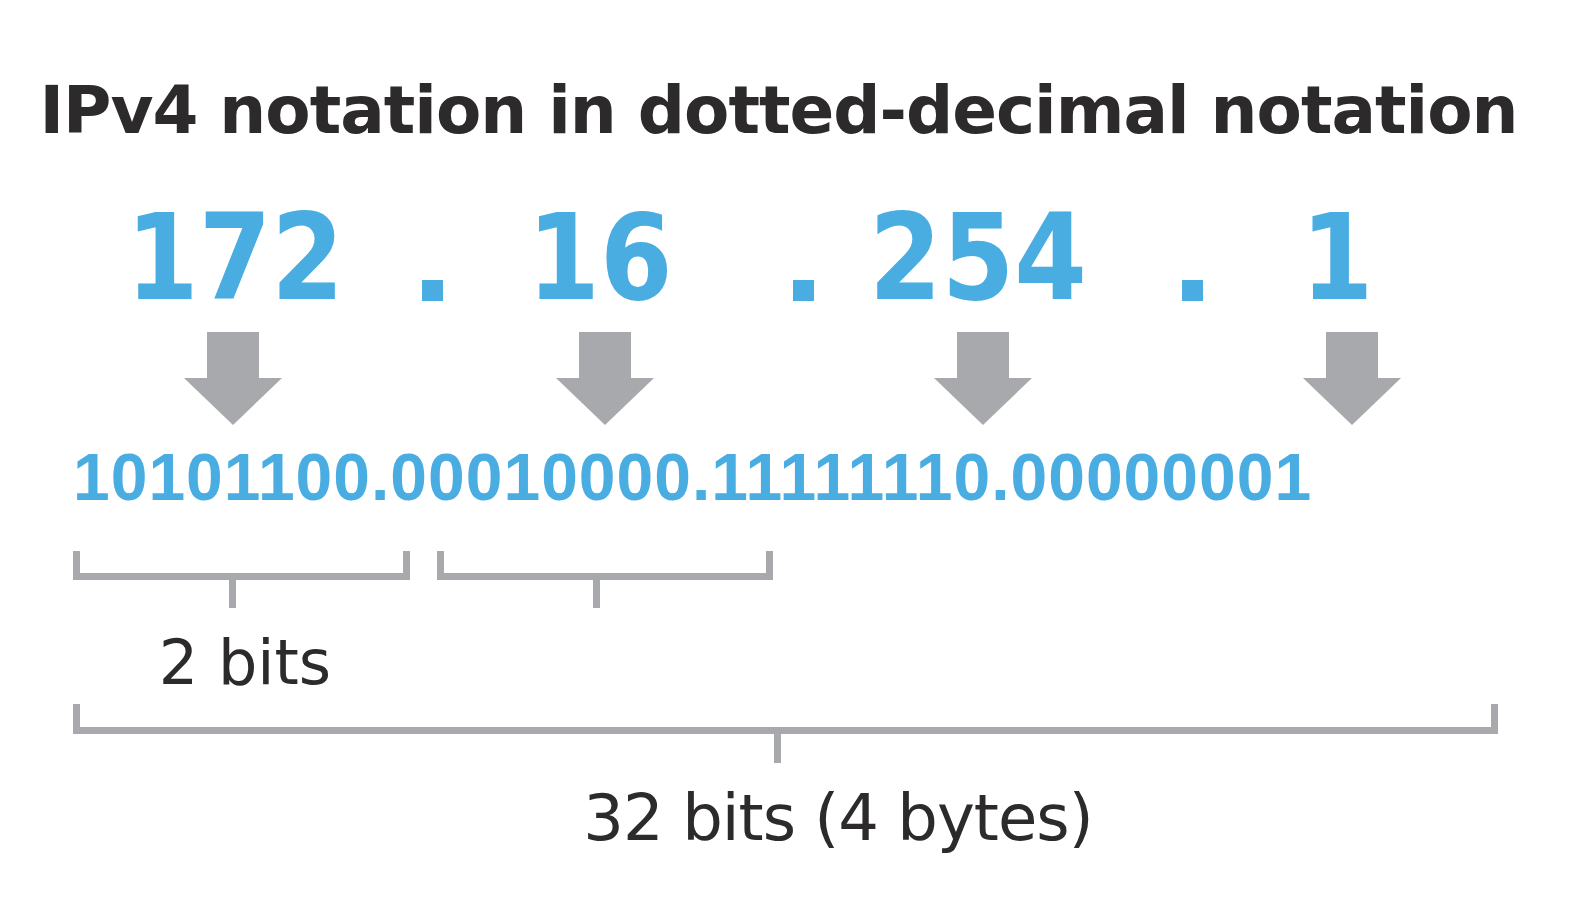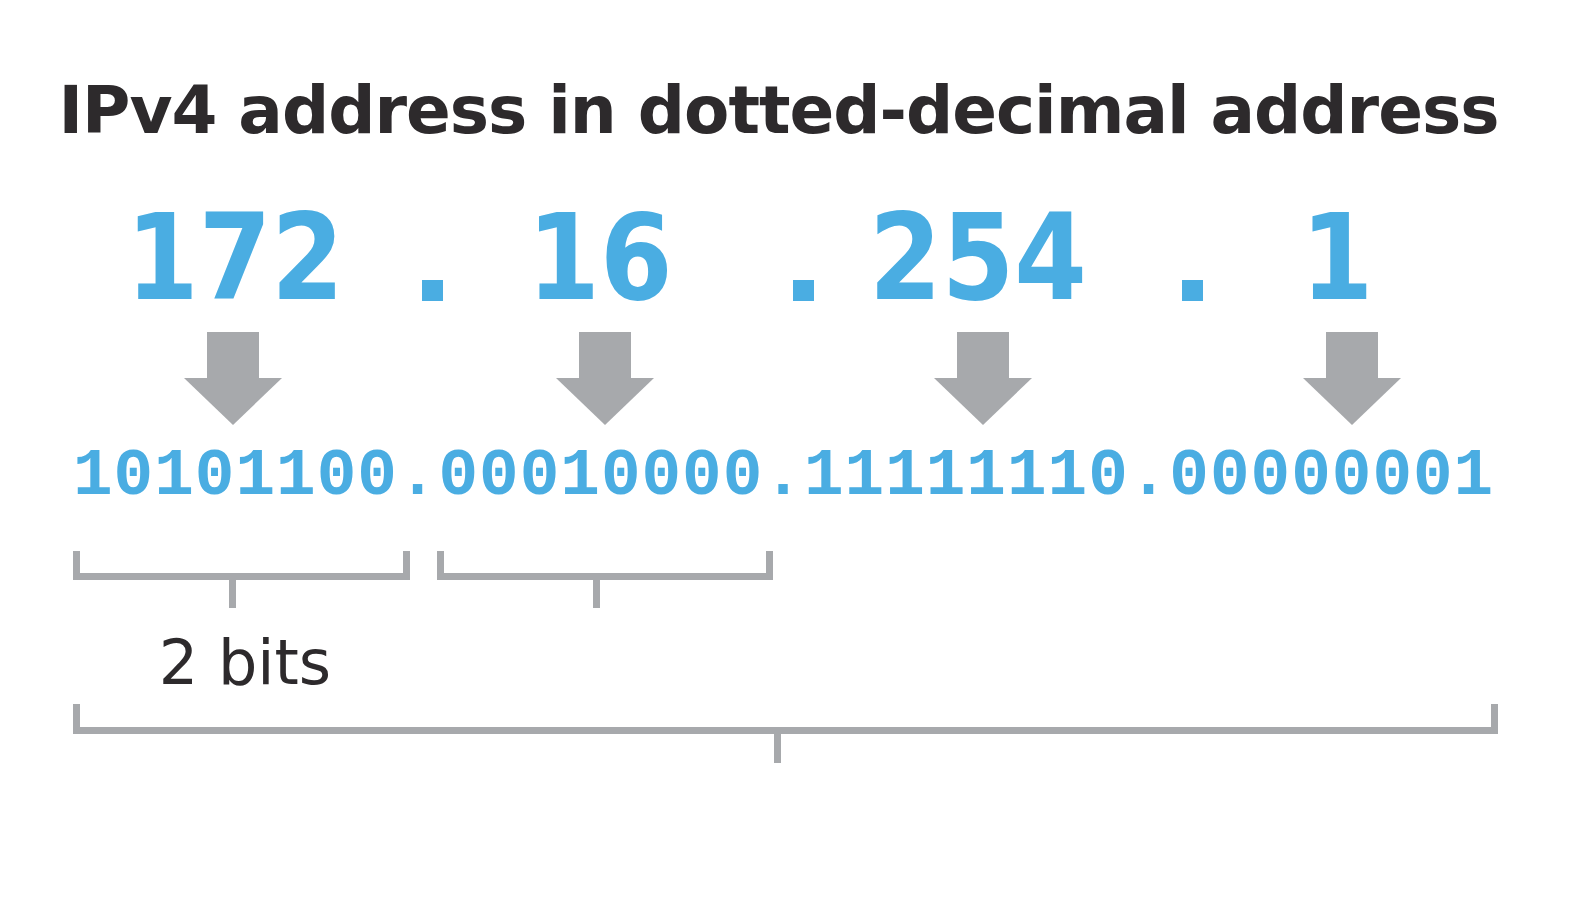--- a/index.html
+++ b/index.html
@@ -57,21 +57,21 @@
     border-left:49px solid transparent;
     border-right:49px solid transparent;
     border-top:47px solid var(--annotation-gray);
   }
   .arrow-0{left:184px;}
   .arrow-1{left:556px;}
   .arrow-2{left:934px;}
   .arrow-3{left:1303px;}
   .binary{
     position:absolute;left:73px;top:444px;
-    font-family:Liberation Mono, monospace;
+    font-family:Liberation Sans, sans-serif;
     font-size:66px;line-height:66px;font-weight:bold;
     letter-spacing:1px;
     color:var(--address-blue);
     white-space:nowrap;
   }
   .tick{position:absolute;background:var(--annotation-gray);}
   
   .b-bar{top:573px;height:7px;}
   .b-end{top:551px;width:7px;height:29px;}
   .b-mid{top:580px;width:7px;height:28px;}
@@ -97,21 +97,21 @@
     left:538px;top:786px;width:600px;
     font-size:64px;line-height:64px;
     letter-spacing:-1px;
   }
 </style>
 </head>
 <body>
 
 <div class="canvas">
 
-  <div class="title">IPv4 address in dotted-decimal address</div>
+  <div class="title">IPv4 notation in dotted-decimal notation</div>
 
   <div class="octet octet-0">172</div>
   <div class="dec-dot dec-dot-0"></div>
   <div class="octet octet-1">16</div>
   <div class="dec-dot dec-dot-1"></div>
   <div class="octet octet-2">254</div>
   <div class="dec-dot dec-dot-2"></div>
   <div class="octet octet-3">1</div>
 
   <div class="down-arrow arrow-0">
@@ -149,14 +149,15 @@
 
   <div class="label label-8bits">2 bits</div>
 
   <div>
     <div class="tick bb-bar"></div>
     <div class="tick bb-end bb-l"></div>
     <div class="tick bb-end bb-r"></div>
     <div class="tick bb-m"></div>
   </div>
 
+  <div class="label label-32bits">32 bits (4 bytes)</div>
 
 </div>
 
 </body></html>

